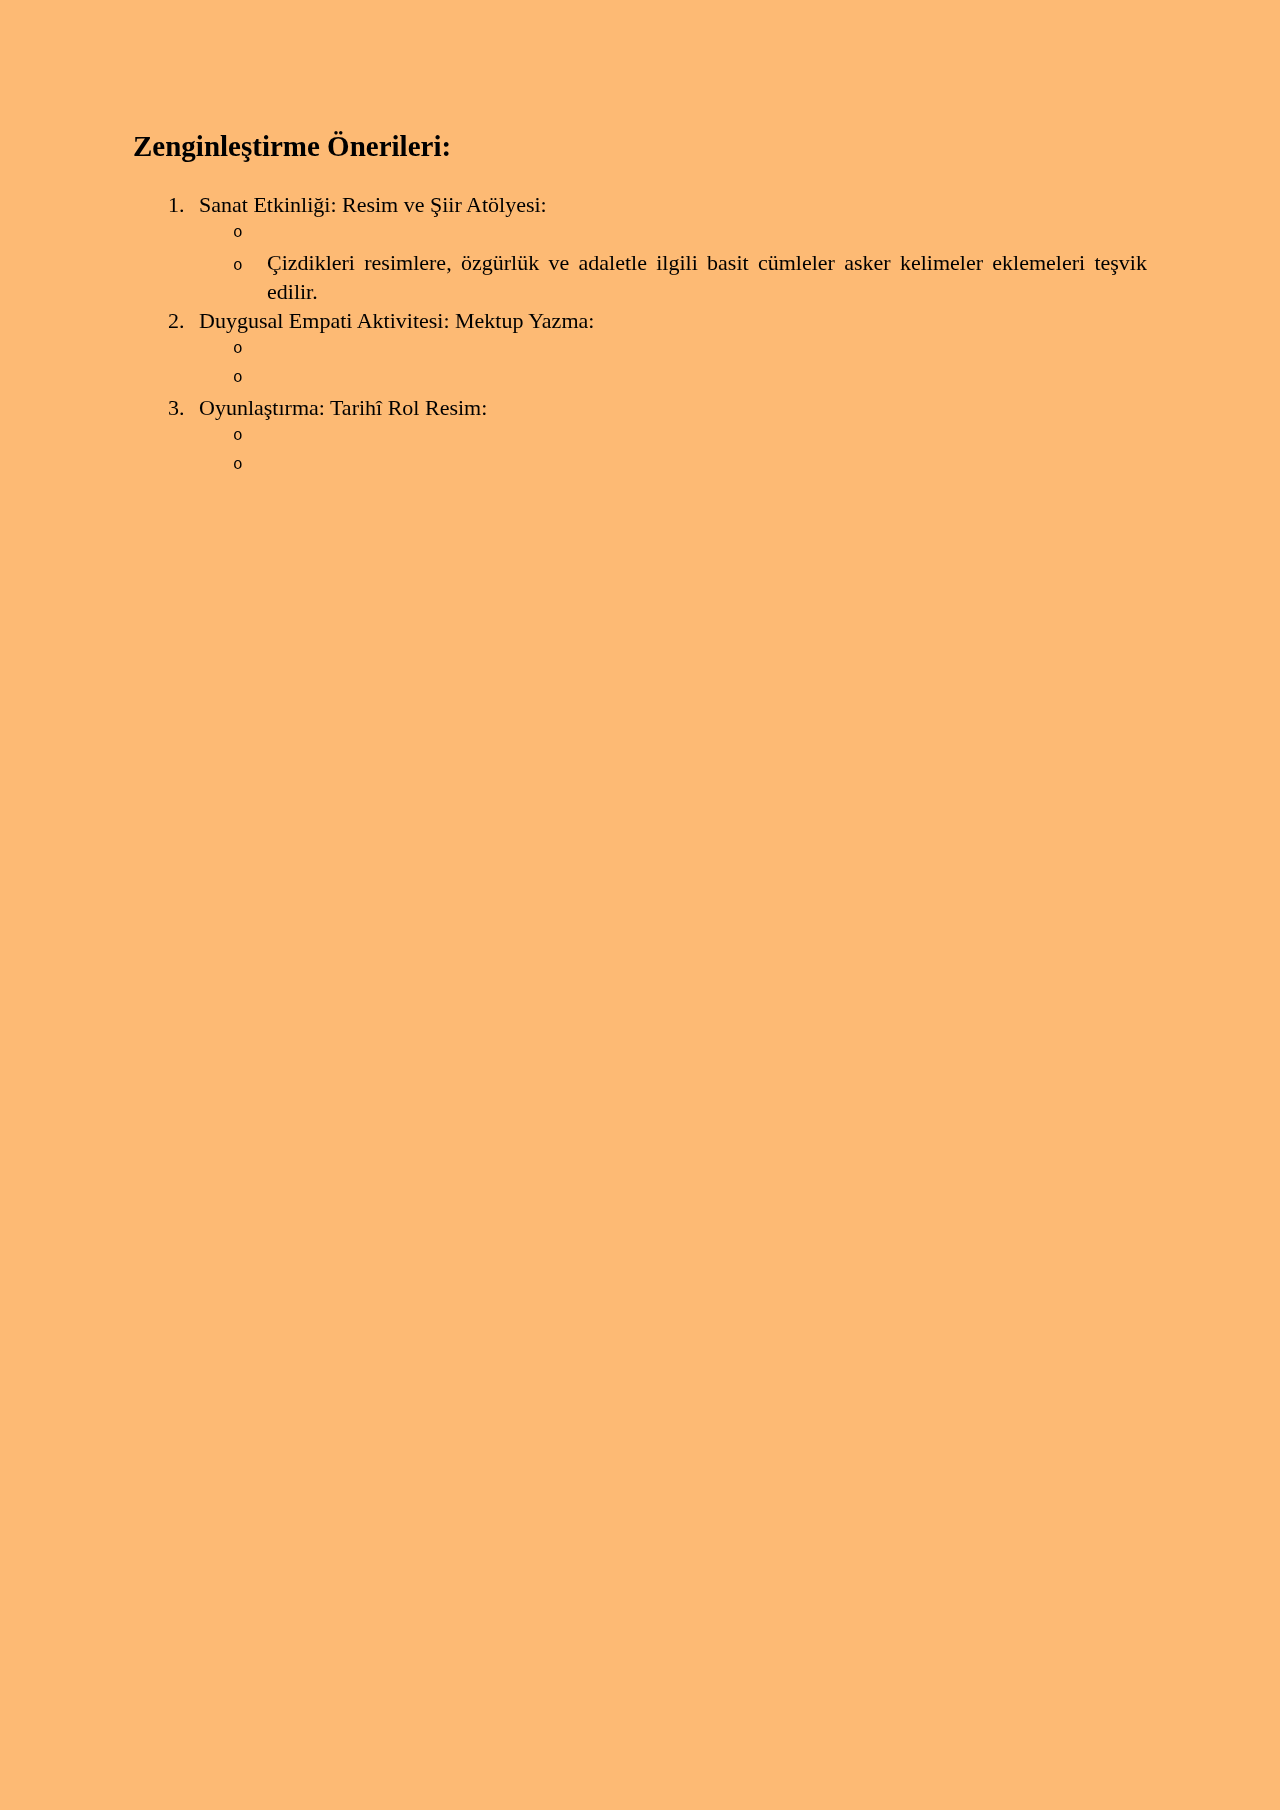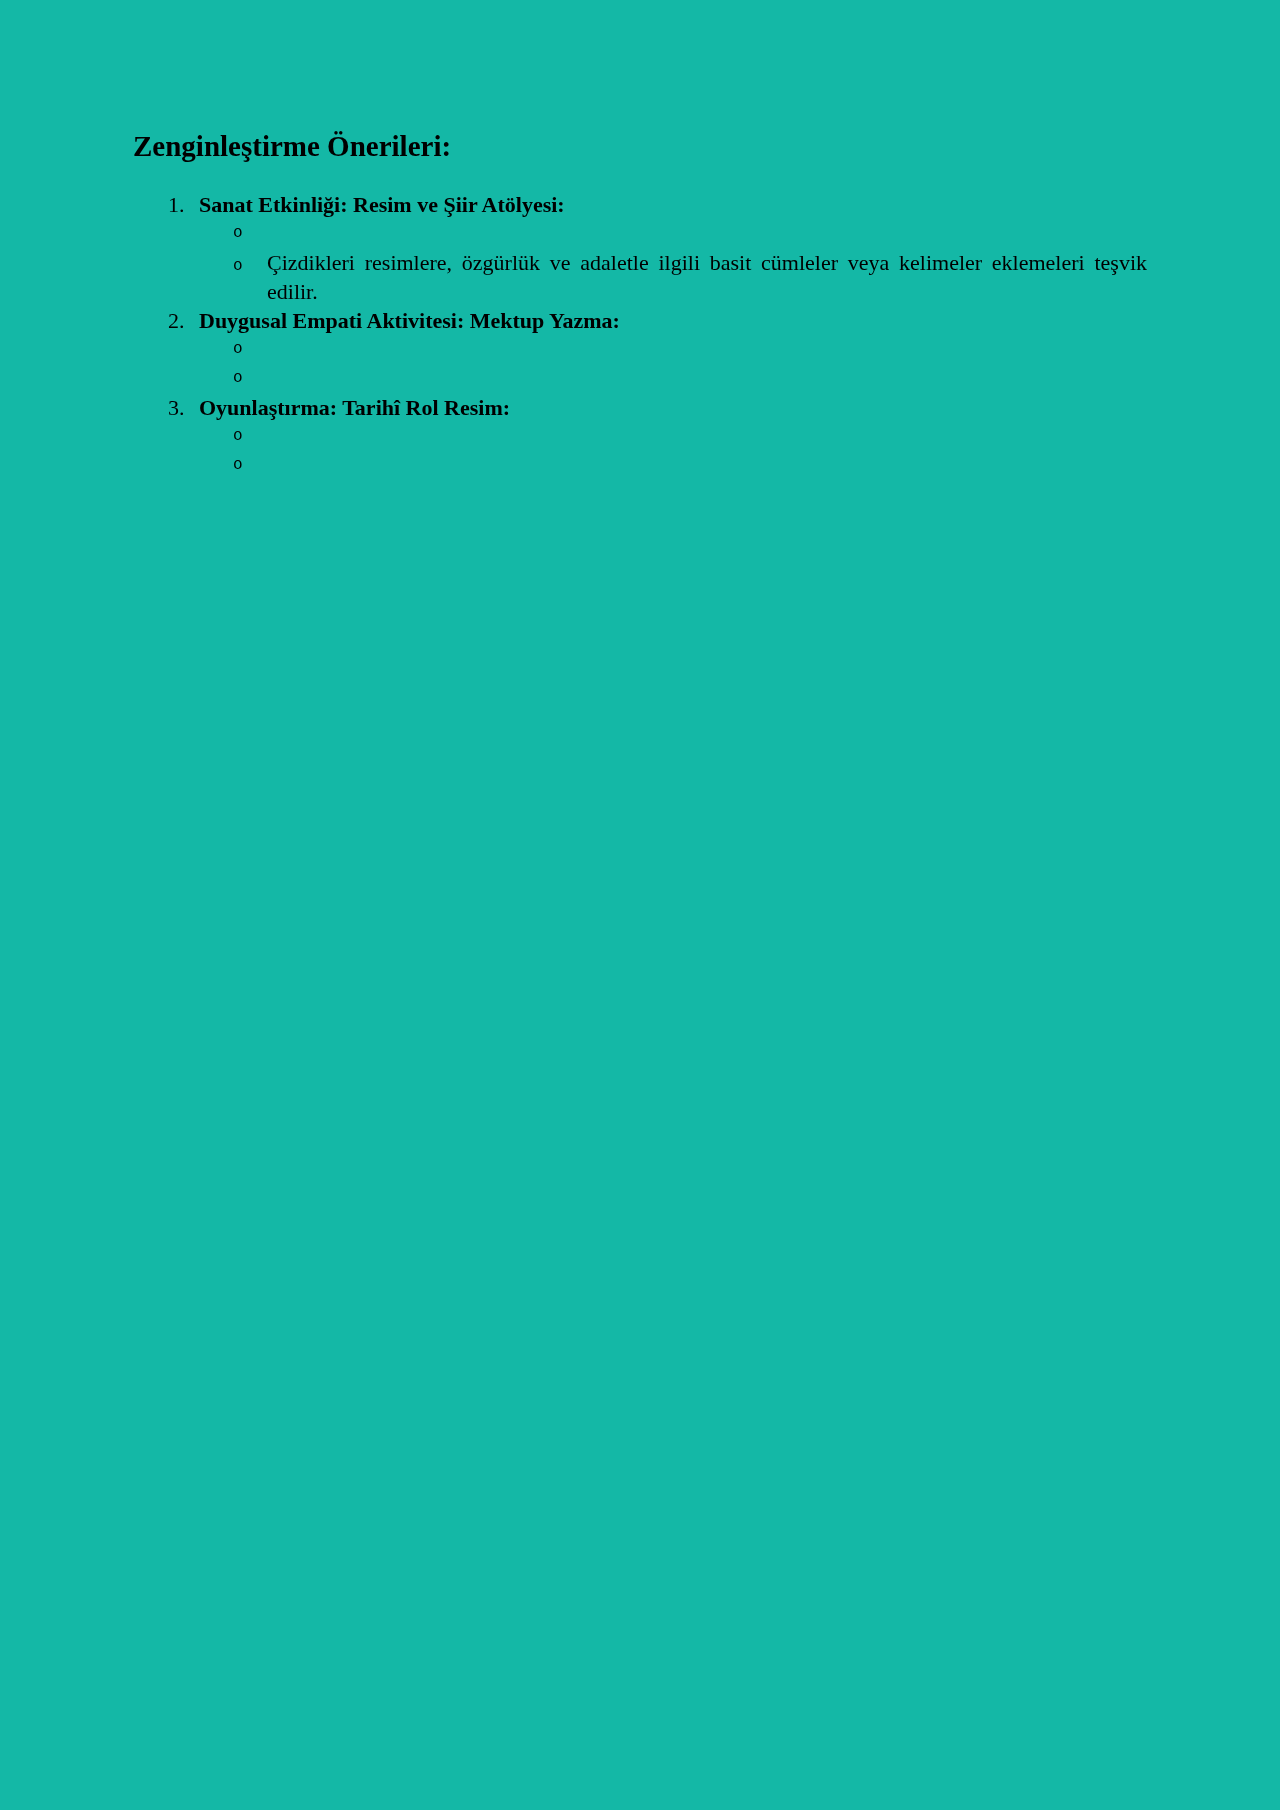--- a/index.html
+++ b/index.html
@@ -4,21 +4,21 @@
 <style>
   html, body {
     margin: 0;
     padding: 0;
     background: #ffffff;
   }
   .page {
     position: relative;
     width: 1280px;
     height: 1810px;
-    background: #14b8a6;
+    background: #fdba74;
     color: #000000;
     font-family: "Liberation Serif", serif;
     overflow: hidden;
   }
   .content {
     position: absolute;
     left: 133px;
     top: 128px;
     width: 1014px;
   }
@@ -37,21 +37,21 @@
     display: flex;
     align-items: baseline;
   }
   .item-number {
     flex: none;
     margin-left: 35px;
     width: 31px;
     font-weight: normal;
   }
   .item-heading {
-    font-weight: bold;
+    font-weight: normal;
   }
   .bullet-row {
     display: flex;
     align-items: baseline;
   }
   .bullet-marker {
     flex: none;
     margin-left: 100px;
     width: 34px;
     font-family: "Liberation Mono", monospace;
@@ -75,21 +75,21 @@
       <div>
         <div class="item-heading-row">
           <span class="item-number">1.</span>
           <span class="item-heading">Sanat Etkinliği: Resim ve Şiir Atölyesi:</span>
         </div>
         <div class="bullet-row">
           <span class="bullet-marker">o</span>
         </div>
         <div class="bullet-row">
           <span class="bullet-marker">o</span>
-          <div class="bullet-text">Çizdikleri resimlere, özgürlük ve adaletle ilgili basit cümleler veya kelimeler eklemeleri teşvik edilir.</div>
+          <div class="bullet-text">Çizdikleri resimlere, özgürlük ve adaletle ilgili basit cümleler asker kelimeler eklemeleri teşvik edilir.</div>
         </div>
       </div>
 
       <div>
         <div class="item-heading-row">
           <span class="item-number">2.</span>
           <span class="item-heading">Duygusal Empati Aktivitesi: Mektup Yazma:</span>
         </div>
         <div class="bullet-row">
           <span class="bullet-marker">o</span>

